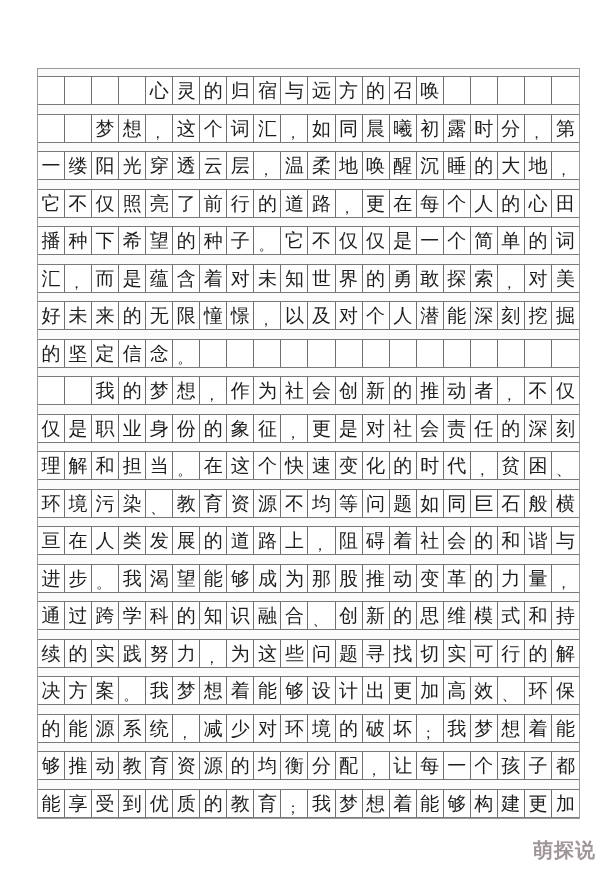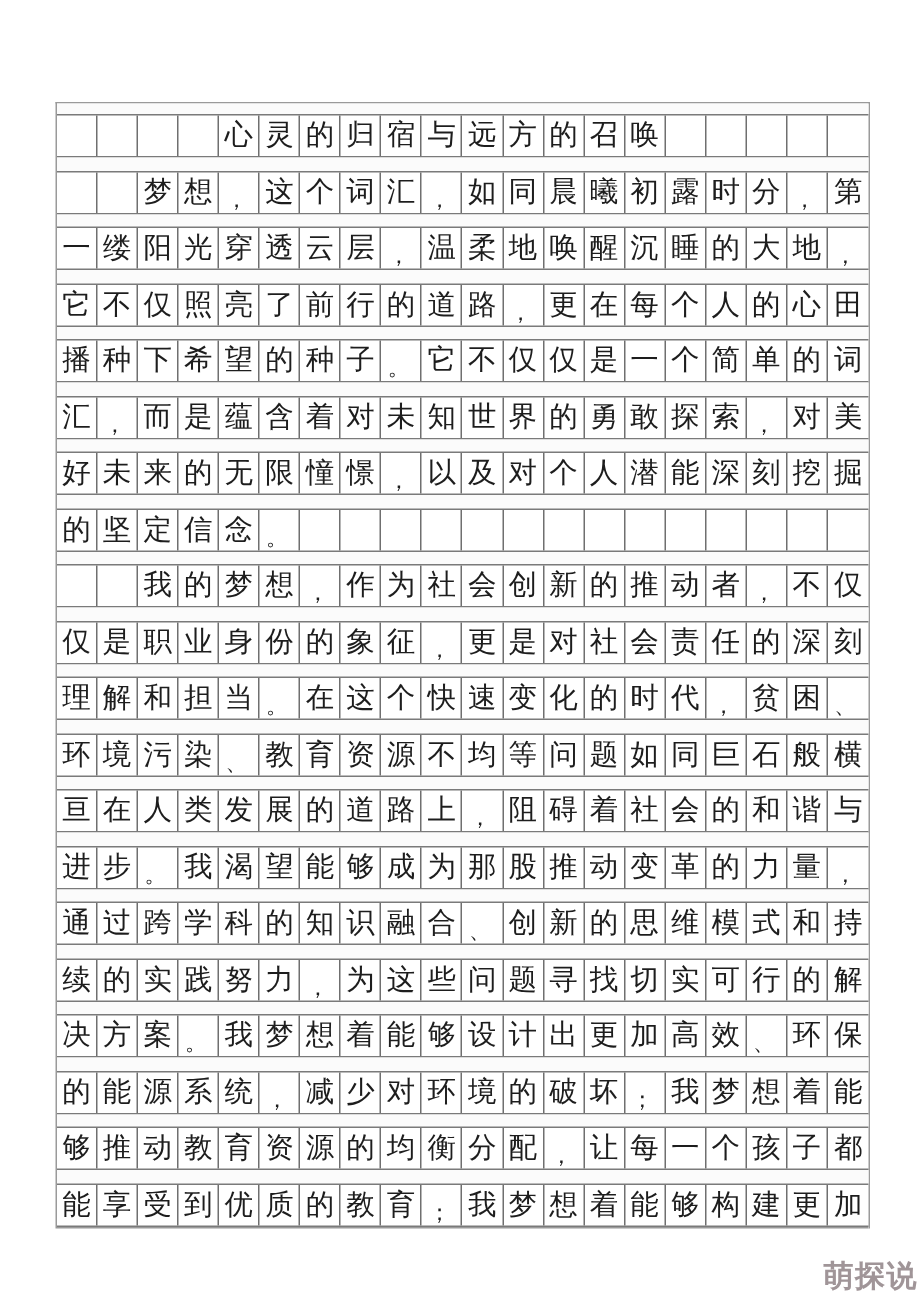--- a/index.html
+++ b/index.html
@@ -30,21 +30,21 @@
     font-family: "DejaVu Serif", serif;
     font-size: 19px; color: #1d1d1d; line-height: 1;
     position: relative;
   }
   .cell:last-child { border-right: none; }
   .cell.punct {
     align-items: flex-end; justify-content: flex-start; padding-left: 4px; padding-bottom: 1px;
     font-size: 15px;
   }
   .watermark {
-    position: absolute; right: 4px; bottom: 10px;
+    position: absolute; right: 20px; bottom: 10px;
     font-family: "DejaVu Sans", sans-serif; font-weight: bold; font-size: 20px;
     color: #a09598; letter-spacing: 1px;
   }
 </style>
 </head>
 <body>
 
 <div class="sheet" id="sheet">
   <div class="strip"></div>
 <div class="row">

